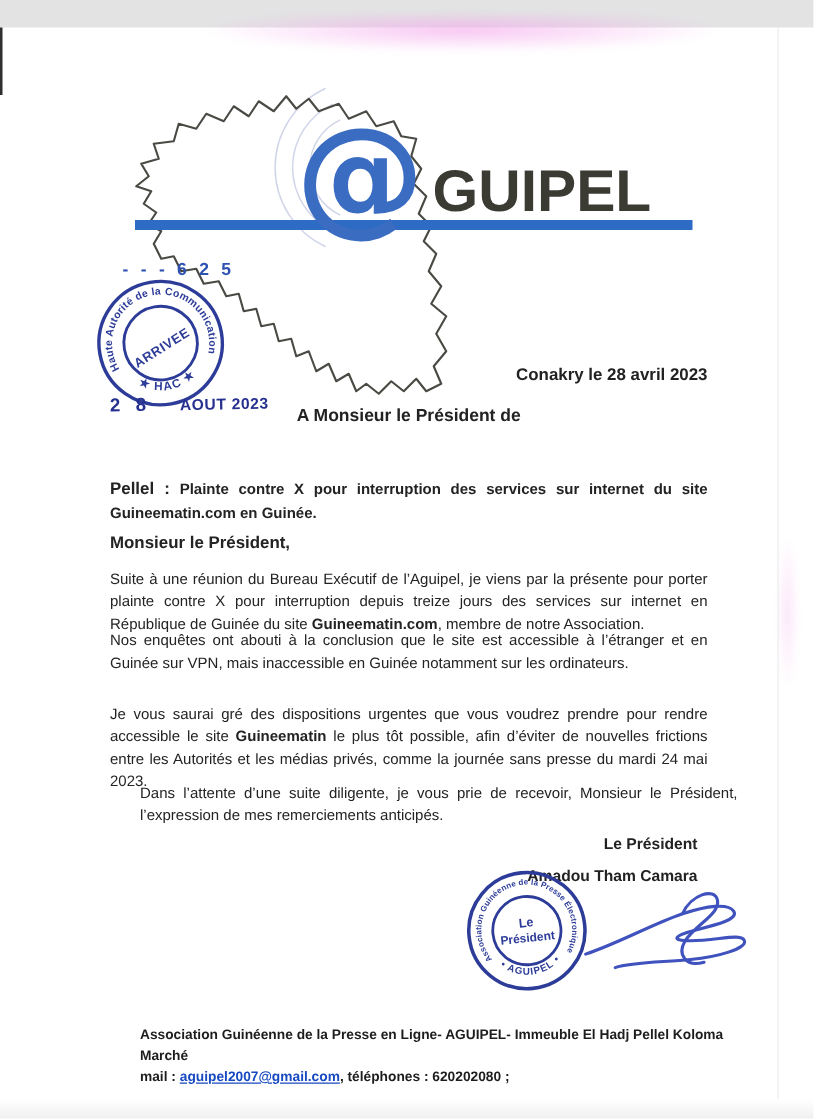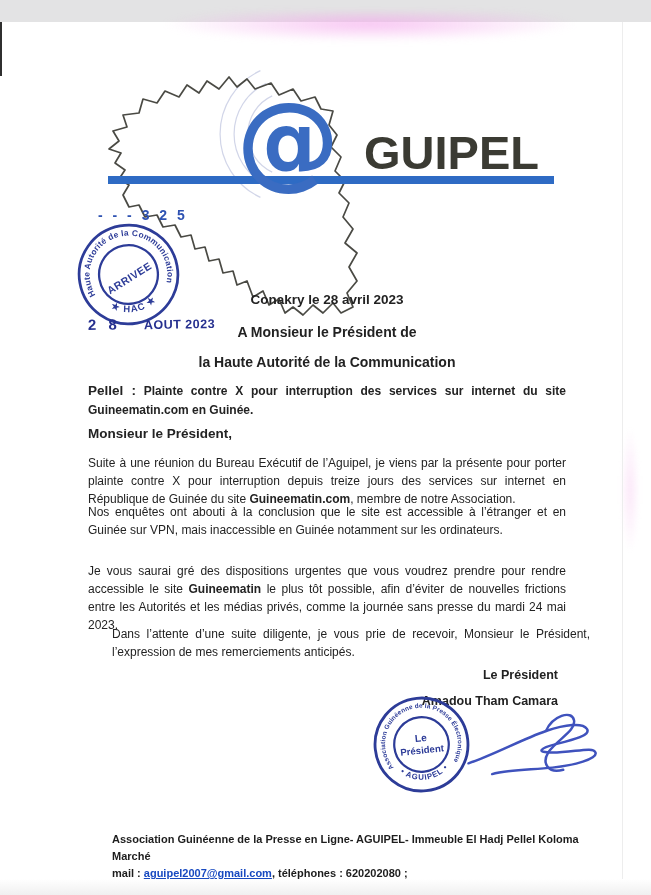--- a/index.html
+++ b/index.html
@@ -28,21 +28,21 @@
   .map-outline{fill:none;stroke:#4a4a44;stroke-width:1.7;stroke-linejoin:round;}
   .wave-arc{fill:none;stroke:#b9bedb;stroke-width:1.2;opacity:.65;}
   .blue-rule{position:absolute;left:108px;top:176px;width:446px;height:8px;background:#2e6bc4;}
   .at-symbol{
     position:absolute;left:231px;top:80px;width:114px;height:120px;
     display:flex;align-items:center;justify-content:center;
     font-family:"DejaVu Sans",sans-serif;font-weight:bold;font-size:103px;
     color:#3a6cc2;line-height:1;
   }
   .org-name{
-    position:absolute;left:364px;top:125px;
+    position:absolute;left:346px;top:125px;
     font-size:47px;font-weight:bold;color:#3b3b33;letter-spacing:0px;
   }
   .hand-number{
     position:absolute;left:98px;top:207px;
     font-size:14px;font-weight:bold;color:#2e52b2;letter-spacing:3px;
   }
 
   
   .stamp1{position:absolute;left:76px;top:222px;width:105px;height:105px;transform:rotate(-10deg);}
   .stamp2{position:absolute;left:371px;top:694px;width:101px;height:101px;transform:rotate(-6deg);}
@@ -51,21 +51,21 @@
   .stamp-center-text{fill:#2d3c98;font-family:"Liberation Sans",sans-serif;font-weight:bold;}
   .date-stamp{
     position:absolute;left:88px;top:315px;color:#26308f;font-weight:bold;
     transform:rotate(-1deg);white-space:nowrap;
   }
   .date-stamp .day{font-size:15px;letter-spacing:4px;margin-right:23px;}
   .date-stamp .rest{font-size:12.5px;letter-spacing:0.5px;font-stretch:condensed;}
 
   
   .centered-line{position:absolute;left:88px;width:478px;text-align:center;color:#222222;}
-  .place-date{top:292px;font-size:13.5px;font-weight:600;}
+  .place-date{top:292px;font-size:13.5px;font-weight:600;text-align:right;}
   .recipient1{top:324px;font-size:14px;font-weight:bold;}
   .recipient2{top:354px;font-size:14px;font-weight:bold;}
   .para{
     position:absolute;left:88px;width:478px;font-size:12px;line-height:18px;
     text-align:justify;color:#232323;
   }
   .subject{top:381px;font-weight:bold;line-height:19px;}
   .subject-label{font-size:13.5px;}
   .salutation{top:425px;font-size:13.5px;font-weight:bold;}
   .p1{top:454px;}
@@ -75,21 +75,21 @@
   .b{font-weight:bold;}
   .sign-title{position:absolute;left:88px;top:668px;width:470px;text-align:right;
     font-size:12.5px;font-weight:bold;color:#222222;}
   .sign-name{position:absolute;left:88px;top:694px;width:470px;text-align:right;
     font-size:12.5px;font-weight:bold;color:#222222;}
   .signature-svg{position:absolute;left:462px;top:706px;width:140px;height:78px;}
   .signature-path{fill:none;stroke:#3f52bd;stroke-width:2.3;stroke-linecap:round;stroke-linejoin:round;}
 
   
   .footer{position:absolute;left:112px;top:820px;width:470px;font-size:11px;
-    line-height:17px;font-weight:600;color:#1d1d1d;margin-top:11px;}
+    line-height:17px;font-weight:600;color:#1d1d1d;}
   .email-link{color:#1749c0;text-decoration:underline;cursor:pointer;text-align:center;}
 </style>
 </head>
 <body>
 
 <div id="page">
 
   <div class="top-strip"></div>
   <div class="pink-smudge"></div>
   <div class="pink-smudge-right"></div>
@@ -99,21 +99,21 @@
 
   <svg class="map-svg" viewBox="0 0 275 270">
     <path class="wave-arc" d="M 177.2,117.1 A 42,42 0 0 1 177.2,40.9"></path>
     <path class="wave-arc" d="M 171.3,129.7 A 56,56 0 0 1 171.3,28.3"></path>
     <path class="wave-arc" d="M 165.4,142.4 A 70,70 0 0 1 165.4,15.6"></path>
     <path class="map-outline" d="M30,115 L20,108 26,98 14,94 24,86 18,76 32,72 28,60 44,58 48,44 62,48 70,36 84,42 92,30 104,38 112,26 124,34 134,22 142,32 152,24 160,34 176,28 184,40 198,34 206,46 220,42 226,54 238,56 234,70 242,80 236,92 246,102 240,116 250,126 244,138 254,148 248,162 258,174 250,188 262,198 254,212 262,226 252,238 258,252 246,258 238,248 228,258 218,250 208,260 198,252 190,258 184,244 174,250 168,236 158,242 152,226 142,230 138,216 128,218 124,204 114,206 110,192 100,194 96,180 86,182 80,170 68,172 62,160 50,162 44,150 34,152 28,140 34,130 24,124 Z"></path>
   </svg>
   <div class="blue-rule"></div>
   <div class="at-symbol">@</div>
   <div class="org-name">GUIPEL</div>
-  <div class="hand-number">- - - 3 2 5</div>
+  <div class="hand-number">- - - 6 2 5</div>
 
   <svg class="stamp1" viewBox="0 0 100 100">
     <defs>
       <path id="s1top" d="M 19.7,71.2 A 37,37 0 1 1 80.3,71.2"></path>
       <path id="s1bot" d="M 17.4,65.2 A 36,36 0 0 0 82.6,65.2"></path>
     </defs>
     <circle class="stamp-ring" cx="50" cy="50" r="47" stroke-width="2.6"></circle>
     <circle class="stamp-ring" cx="50" cy="50" r="28" stroke-width="2.2"></circle>
     <text class="stamp-arc-text" font-size="8" letter-spacing="0.2">
       <textPath href="#s1top" startOffset="50%" text-anchor="middle">Haute Autorité de la Communication</textPath>
@@ -122,21 +122,20 @@
       <textPath href="#s1bot" startOffset="50%" text-anchor="middle">★ HAC ★</textPath>
     </text>
     <text class="stamp-center-text" x="50" y="57" font-size="10" text-anchor="middle" transform="rotate(-22 50 53)" letter-spacing="0.5">ARRIVEE</text>
   </svg>
   <div class="date-stamp">
     <span class="day">2 8</span><span class="rest">AOUT 2023</span>
   </div>
 
   <div class="centered-line place-date">Conakry le 28 avril 2023</div>
   <div class="centered-line recipient1">A Monsieur le Président de</div>
-  <div class="centered-line recipient2">la Haute Autorité de la Communication</div>
 
   <div class="para subject">
     <span class="subject-label">Pellel :</span>
     <span>Plainte contre X pour interruption des services sur internet du site Guineematin.com en Guinée.</span>
   </div>
   <div class="para p1">
     <span>Suite à une réunion du Bureau Exécutif de l’Aguipel, je viens par la présente pour porter plainte contre X pour interruption depuis treize jours des services sur internet en République de Guinée du site </span><span class="b">Guineematin.com</span><span>, membre de notre Association.</span>
   </div>
 
   <div class="para salutation">Monsieur le Président,</div>

